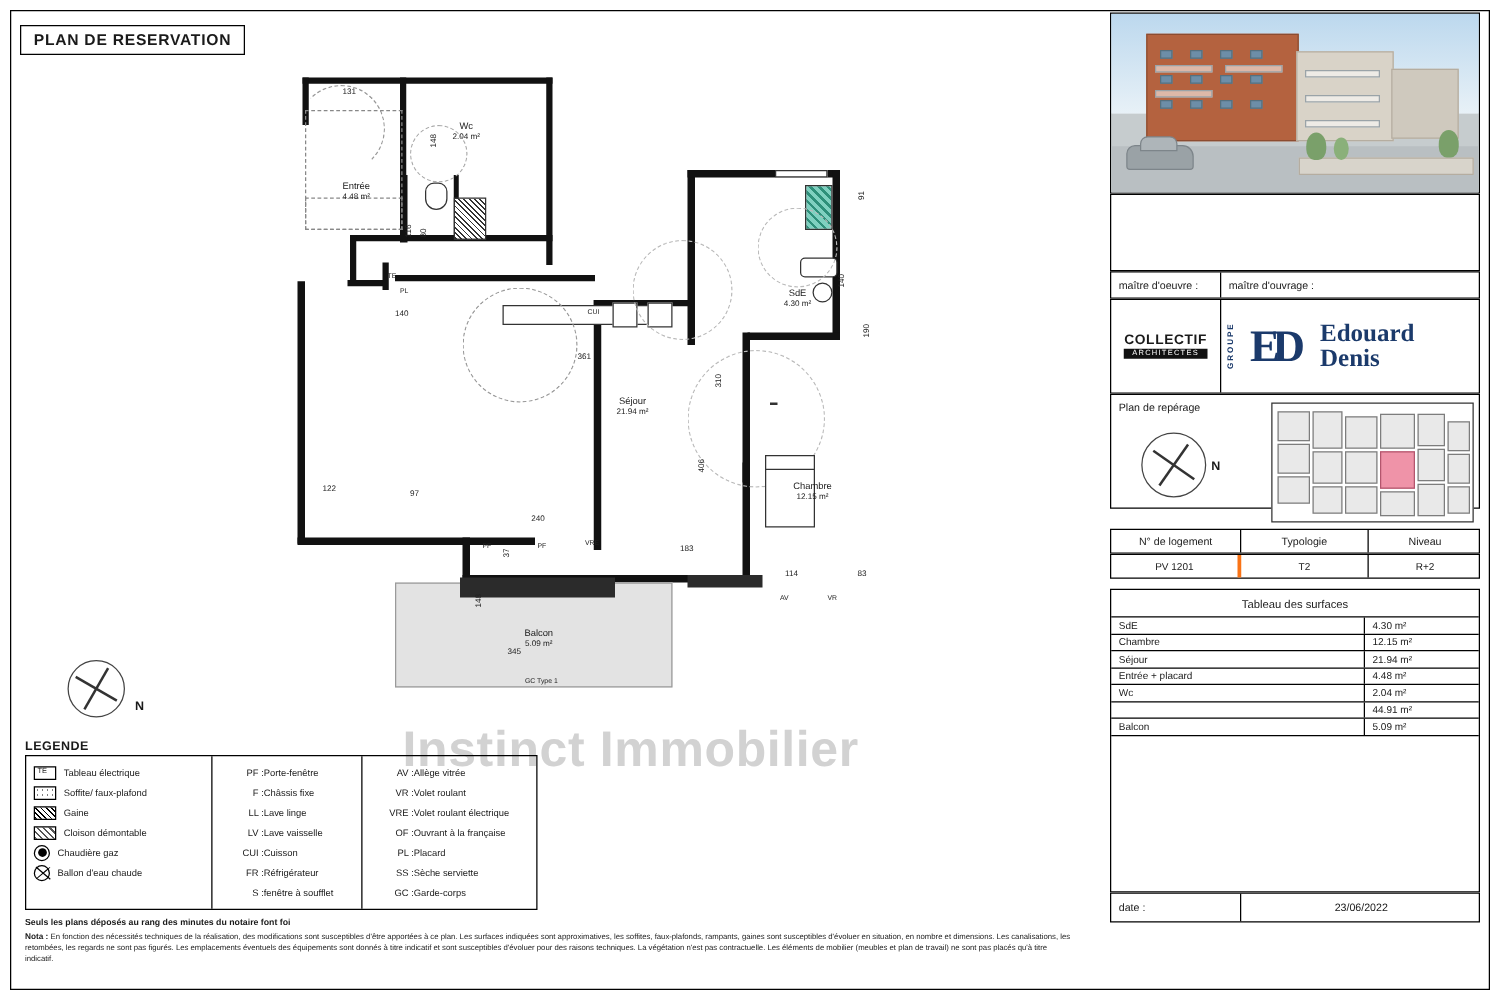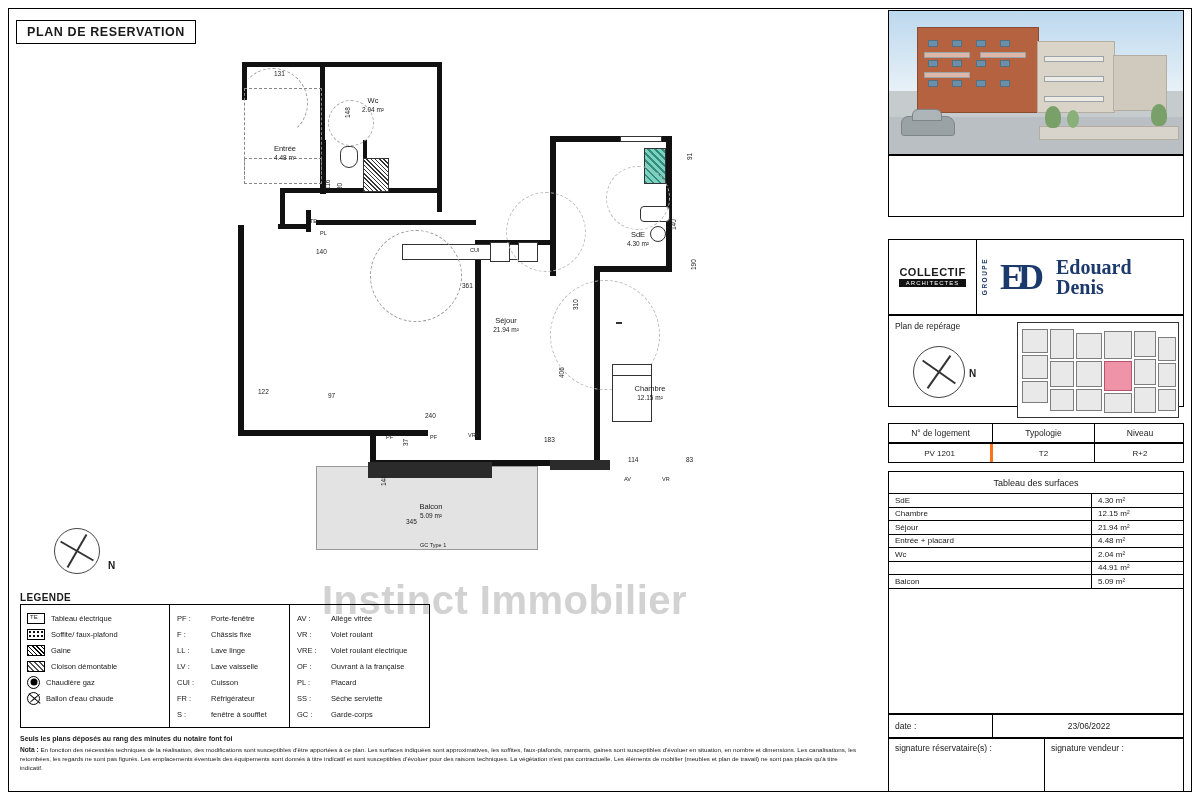--- a/index.html
+++ b/index.html
@@ -175,21 +175,21 @@
   .leg-sym.cloison { background: repeating-linear-gradient(45deg,#555,#555 1.2px,#fff 1.2px,#fff 3.5px); }
   .leg-sym.circ { border-radius:50%; width:13px; height:13px; }
   .leg-sym.circ:after { content:""; position:absolute; left:50%; top:50%; width:7px; height:7px; background:#000; border-radius:50%; transform:translate(-50%,-50%); }
   .leg-sym.cross:before, .leg-sym.cross:after {
     content:""; position:absolute; left:-1px; top:50%; width:15px; height:1px; background:#000; transform-origin:center;
   }
   .leg-sym.cross:before { transform:rotate(40deg); }
   .leg-sym.cross:after { transform:rotate(-40deg); }
   .leg-sym.te { position:relative; }
   .leg-sym.te:after { content:"TE"; position:absolute; left:2px; top:0px; font-size:6px; }
-  .abbr-row { display:flex; font-size:7.5px; height:16px; align-items:center; }
+  .abbr-row { display:flex; font-size:7.5px; height:16px; align-items:center;text-align:right; }
   .abbr-row .k { width:34px; }
   .abbr-row .v { }
 
   
   .nota { position:absolute; left:20px; top:734px; width:840px; font-size:6.2px; line-height:1.45; }
   .nota b { font-size:6.6px; }
   .nota .lead { font-weight:bold; font-size:7px; display:block; margin-bottom:1px; }
 
   
   .compass-bl { position:absolute; left:54px; top:528px; width:46px; height:46px; }
@@ -490,20 +490,24 @@
       <div class="bldg-far"></div>
       <div class="wall"></div>
       <div class="car"></div>
       <div class="tree" style="left:156px; bottom:26px;"></div>
       <div class="tree2" style="left:178px; bottom:26px;"></div>
       <div class="tree" style="left:262px; bottom:28px;"></div>
     </div>
 
     <div class="rbox blankstrip"></div>
 
+    <div class="rbox mo-row">
+      <div class="cell c1">maître d'oeuvre :</div>
+      <div class="cell c2">maître d'ouvrage :</div>
+    </div>
 
     <div class="rbox logo-row">
       <div class="lcell l1">
         <div class="collectif">
           <div class="c-top">COLLECTIF</div>
           <div class="c-bot">ARCHITECTES</div>
         </div>
       </div>
       <div class="lcell l2">
         <div class="ed-logo">
@@ -590,18 +594,14 @@
           <span class="vl">5.09 m²</span>
         </div>
       </div>
     </div>
 
     <div class="rbox date-row">
       <div class="c d1">date :</div>
       <div class="c d2">23/06/2022</div>
     </div>
 
-    <div class="rbox sig-row">
-      <div class="c s1">signature réservataire(s) :</div>
-      <div class="c s2">signature vendeur :</div>
-    </div>
   </div>
 </div>
 
 </body></html>

